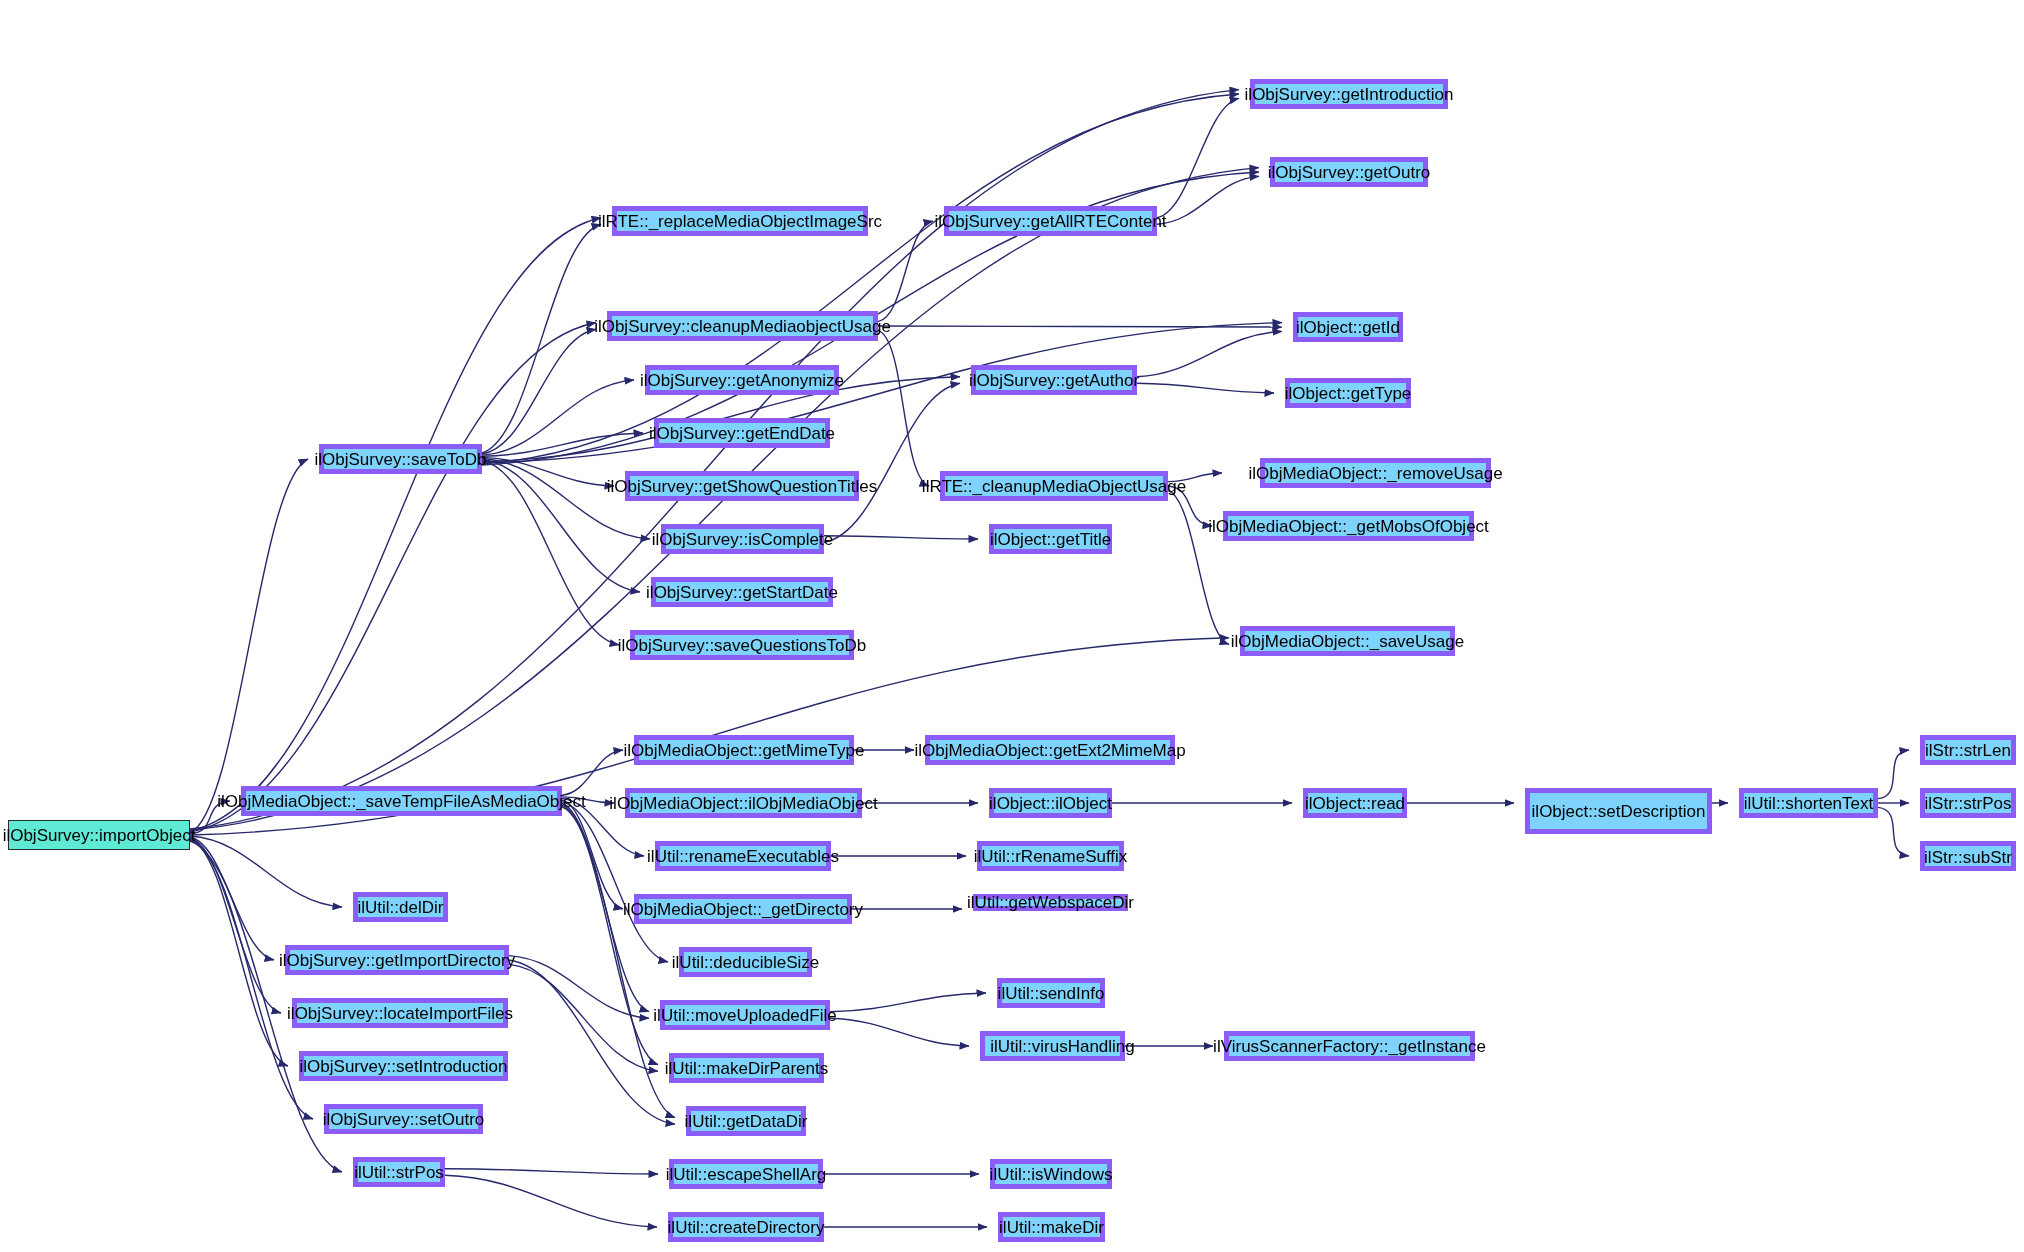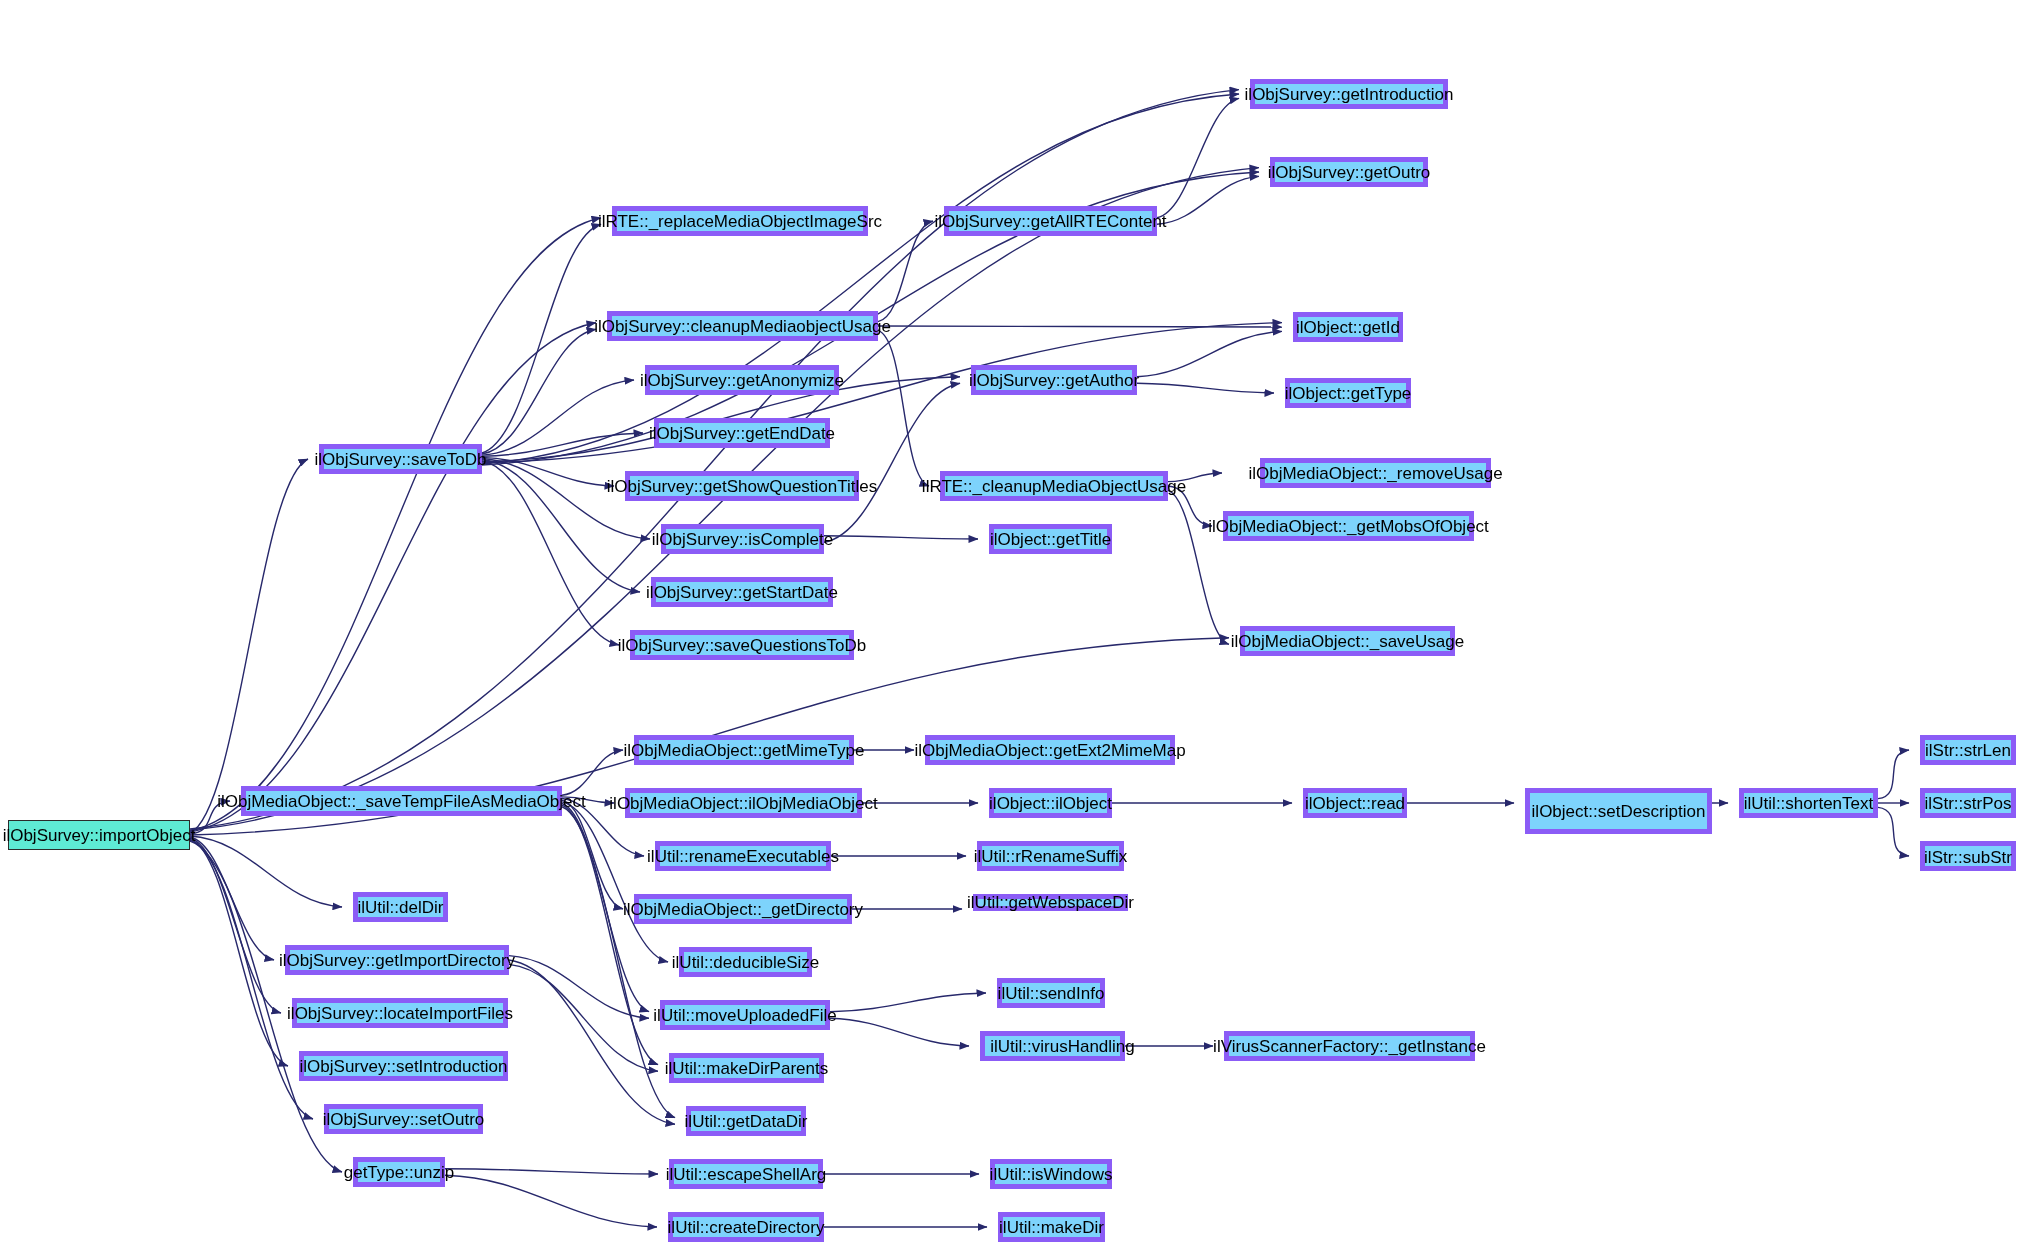--- a/index.html
+++ b/index.html
@@ -148,21 +148,21 @@
       <div class="gnode" style="left: 292px; top: 998px; width: 216px; height: 30px;">
         <span class="gnode-label">ilObjSurvey::locateImportFiles</span>
       </div>
       <div class="gnode" style="left: 299px; top: 1051px; width: 209px; height: 30px;">
         <span class="gnode-label">ilObjSurvey::setIntroduction</span>
       </div>
       <div class="gnode" style="left: 324px; top: 1104px; width: 159px; height: 30px;">
         <span class="gnode-label">ilObjSurvey::setOutro</span>
       </div>
       <div class="gnode" style="left: 353px; top: 1157px; width: 92px; height: 30px;">
-        <span class="gnode-label">getType::unzip</span>
+        <span class="gnode-label">ilUtil::strPos</span>
       </div>
       <div class="gnode" style="left: 612px; top: 206px; width: 256px; height: 30px;">
         <span class="gnode-label">ilRTE::_replaceMediaObjectImageSrc</span>
       </div>
       <div class="gnode" style="left: 607px; top: 311px; width: 271px; height: 30px;">
         <span class="gnode-label">ilObjSurvey::cleanupMediaobjectUsage</span>
       </div>
       <div class="gnode" style="left: 645px; top: 365px; width: 194px; height: 30px;">
         <span class="gnode-label">ilObjSurvey::getAnonymize</span>
       </div>

